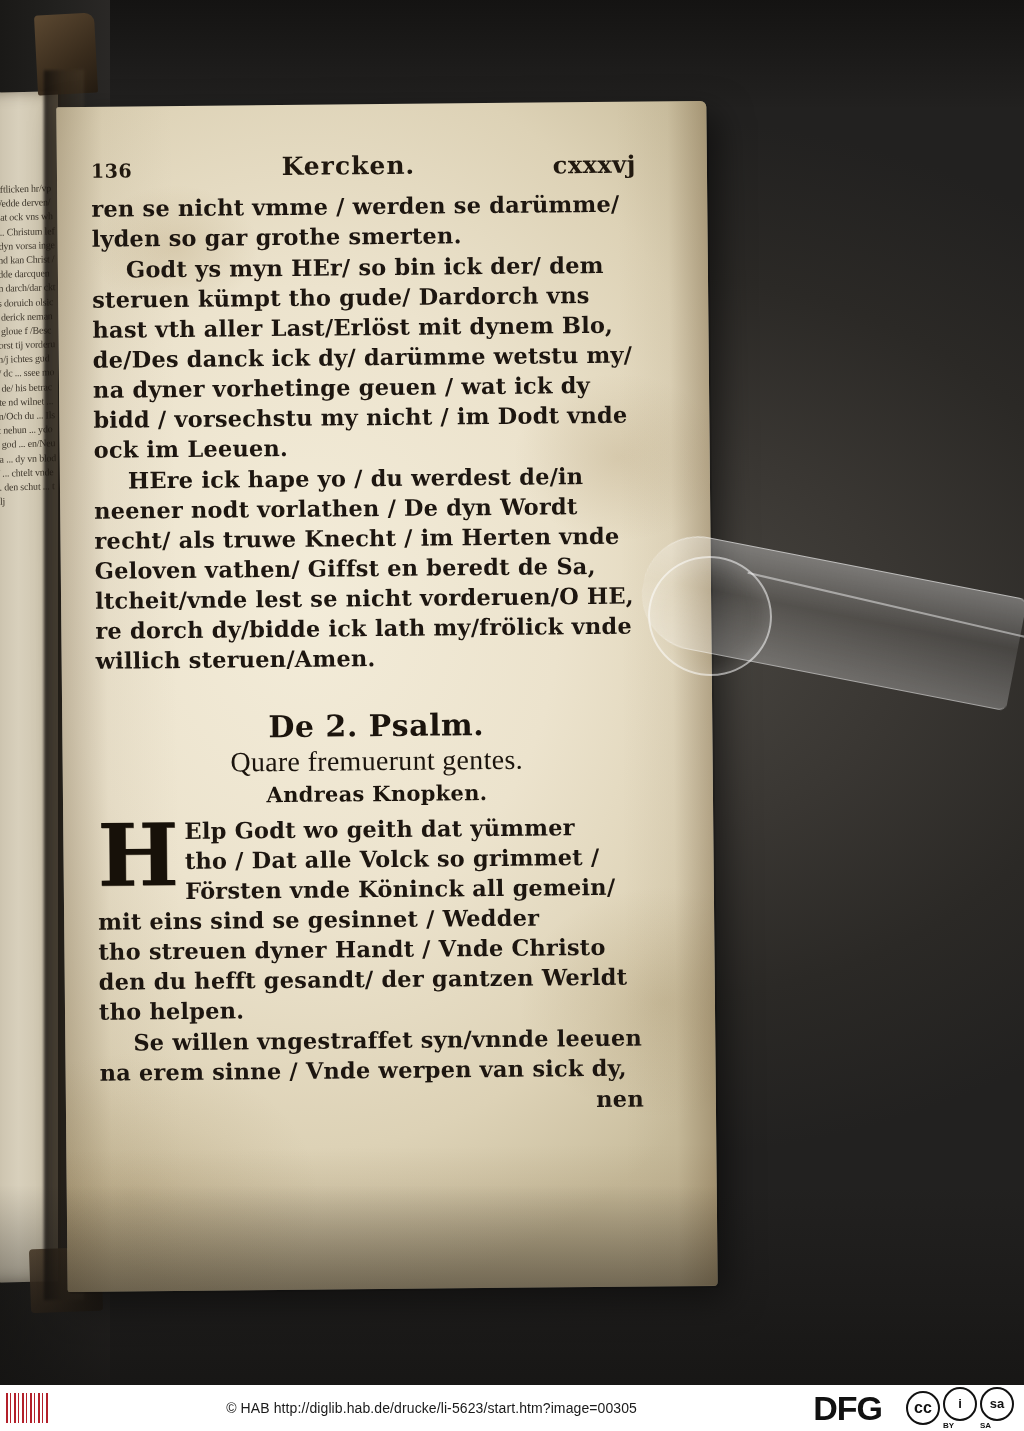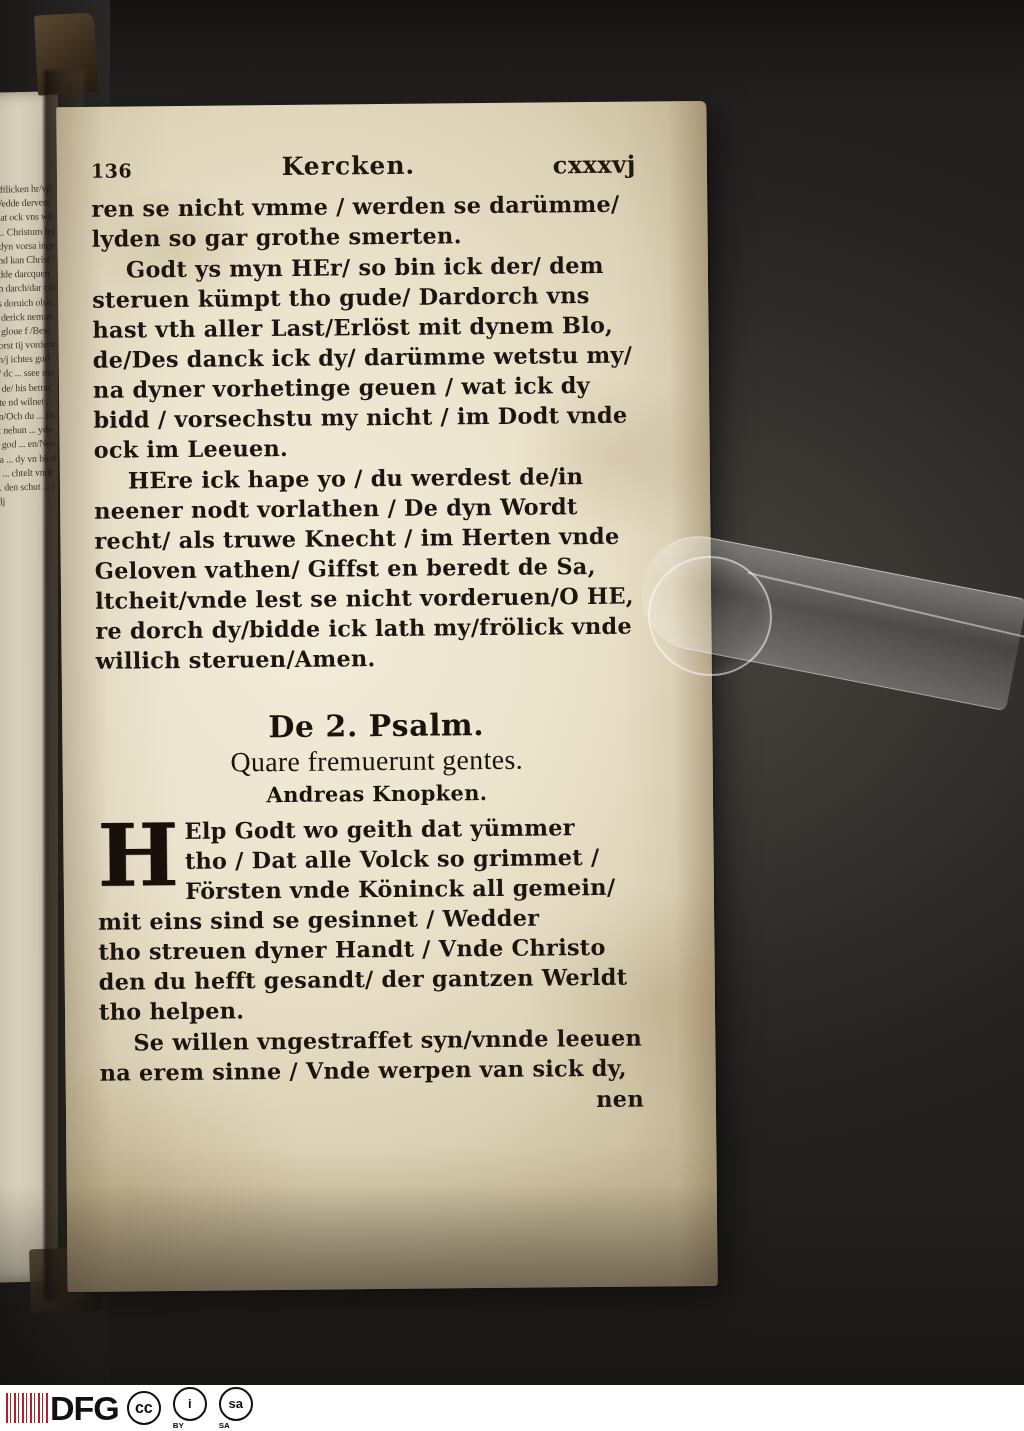--- a/index.html
+++ b/index.html
@@ -314,26 +314,26 @@
     font-size: 14px;
     color: #1a1a1a;
     letter-spacing: 0.1px;
   }
   .dfg-logo {
     font-family: "Liberation Sans", sans-serif;
     font-weight: 700;
     font-size: 34px;
     letter-spacing: -1px;
     color: #111111;
-    margin-right: 8px;
+    margin-right: 24px;
   }
   .cc-group {
     display: flex;
     align-items: center;
-    gap: 12px;
+    gap: 3px;
     margin-right: 10px;
   }
   .cc-badge {
     width: 30px; height: 30px;
     border-radius: 50%;
     border: 2px solid #111;
     display: flex;
     align-items: center;
     justify-content: center;
     font-family: "Liberation Sans", sans-serif;
@@ -440,20 +440,21 @@
     <div class="ruler-body"></div>
     <div class="ruler-loop"></div>
     <div class="ruler-edge"></div>
   </div>
 
   <div class="bg-shade-bottom"></div>
 </div>
 
 <div id="footer">
   <div class="barcode"></div>
+  <div class="footer-credit">© HAB http://diglib.hab.de/drucke/li-5623/start.htm?image=00305</div>
   <div class="dfg-logo">DFG</div>
   <div class="cc-group">
     <div class="cc-badge">cc</div>
     <div class="cc-col">
       <div class="cc-badge small">i</div>
       <div class="cc-sub">BY</div>
     </div>
     <div class="cc-col">
       <div class="cc-badge small">sa</div>
       <div class="cc-sub">SA</div>

